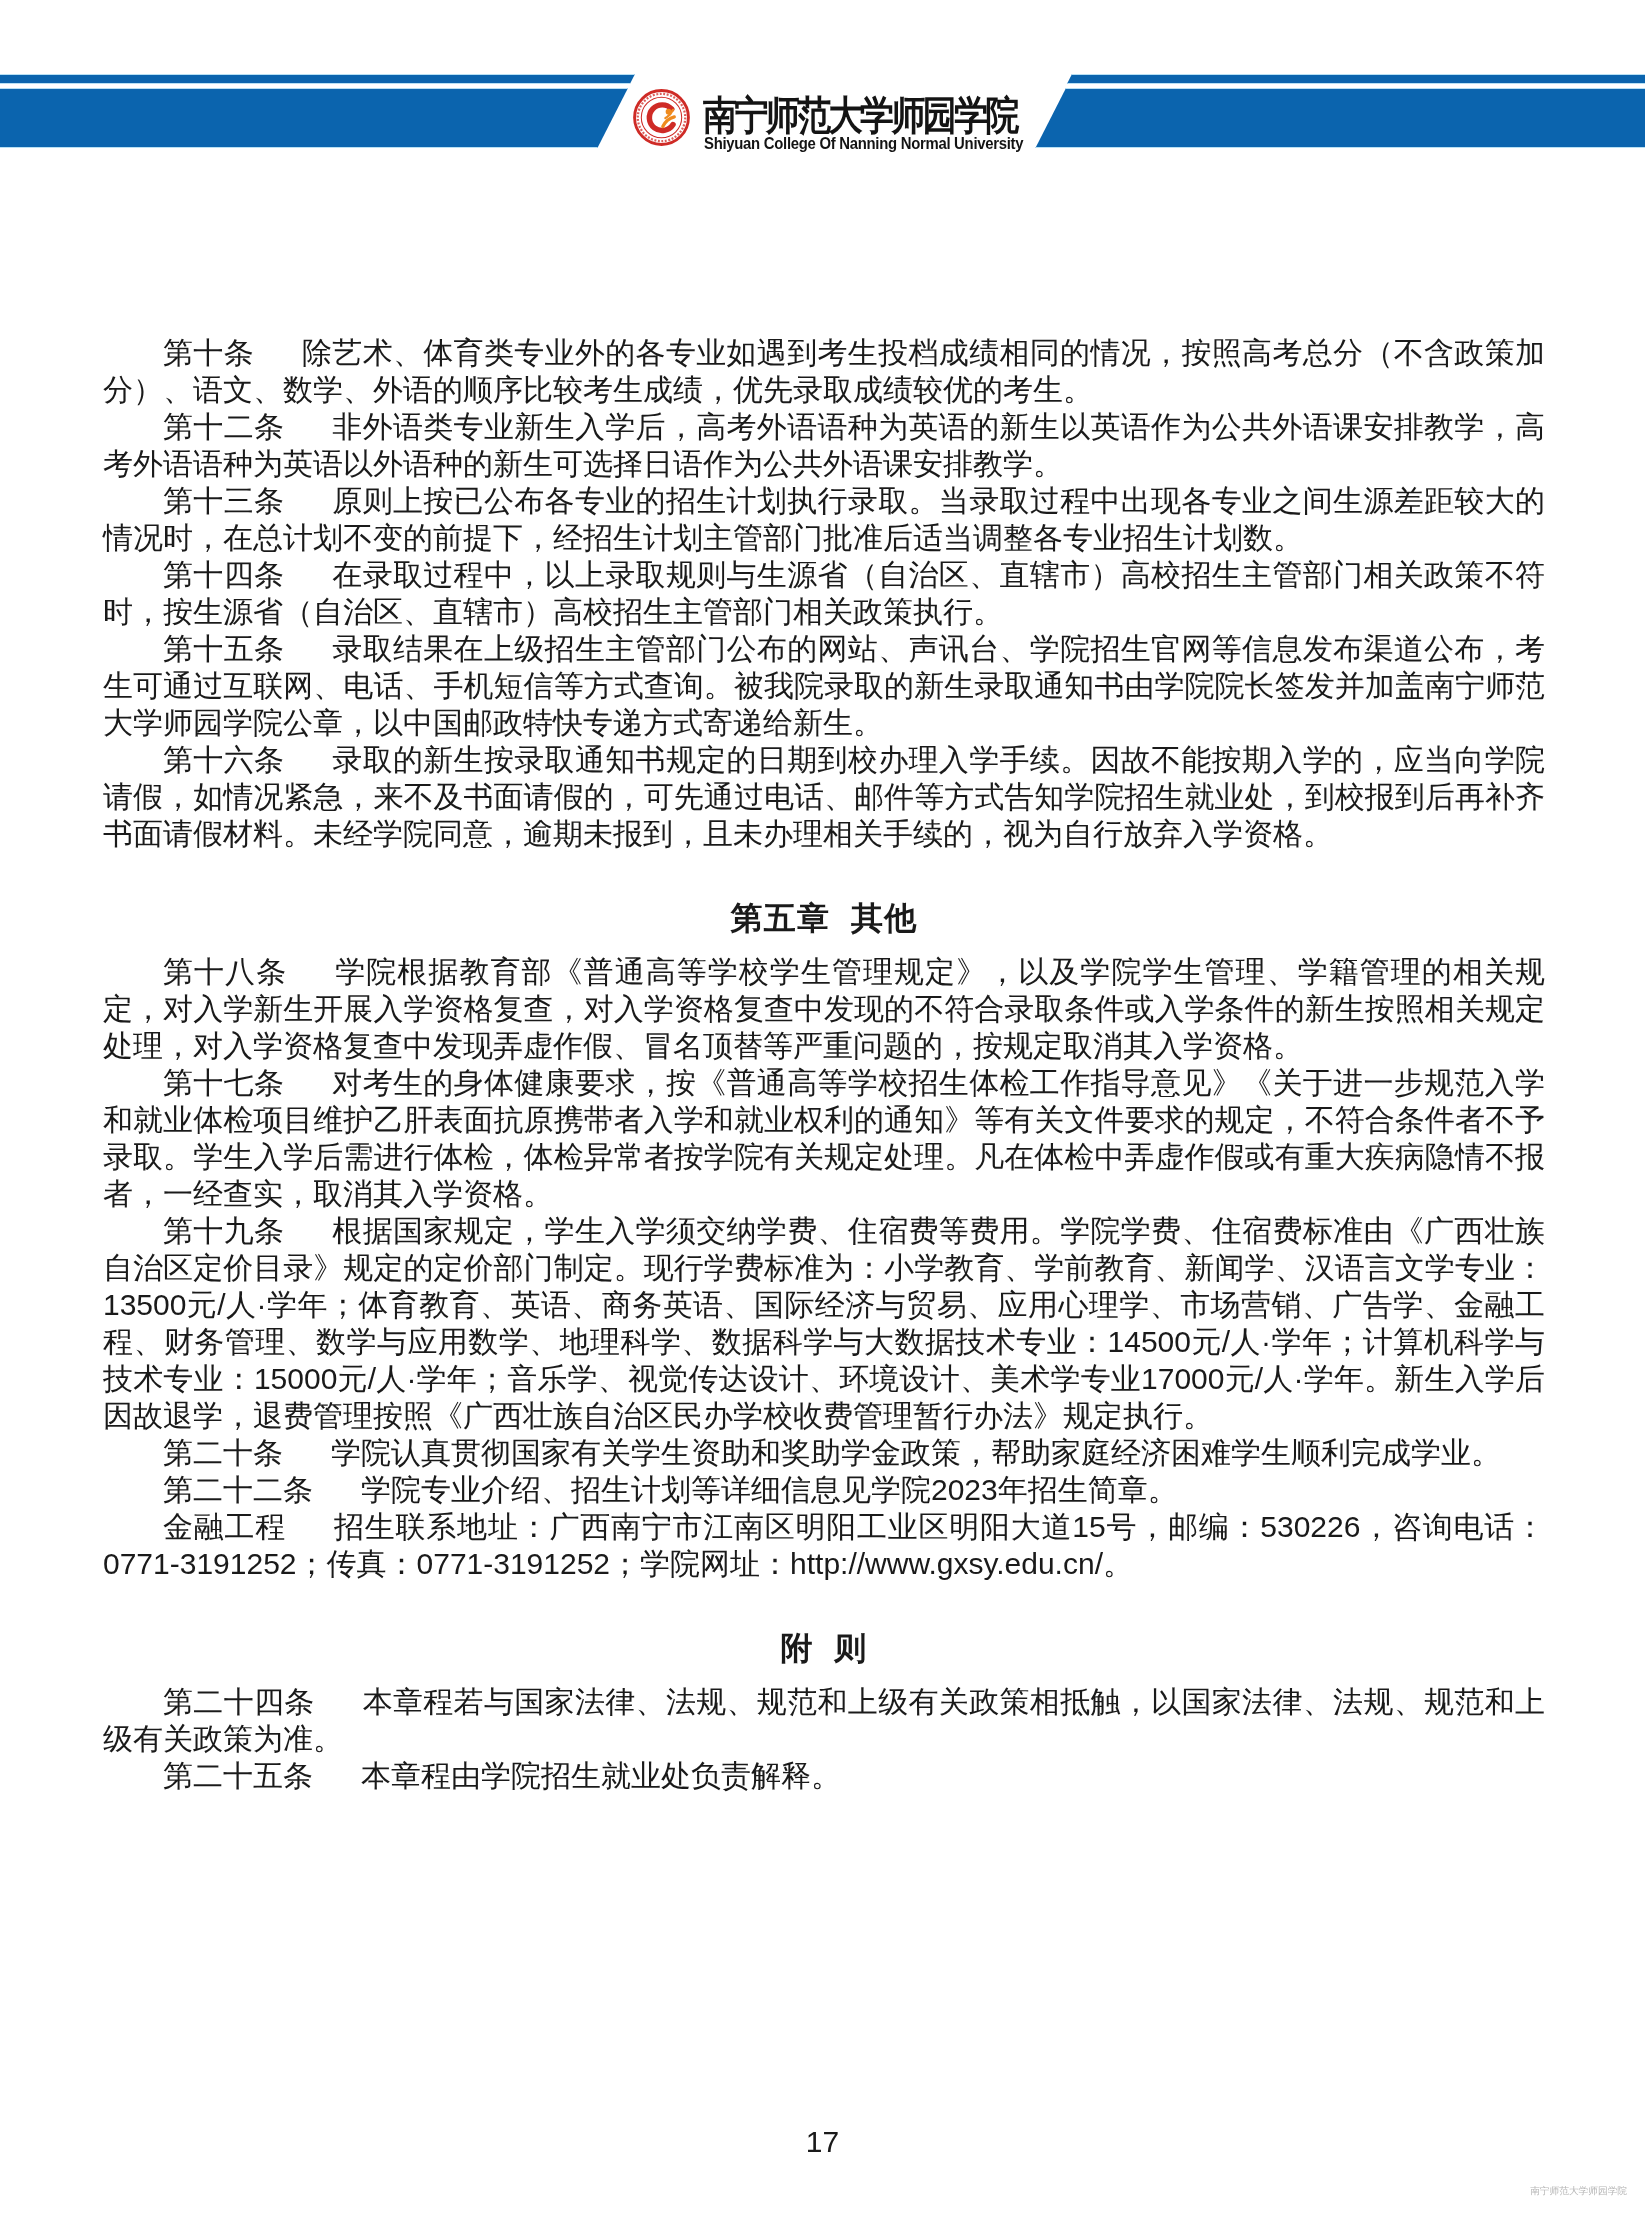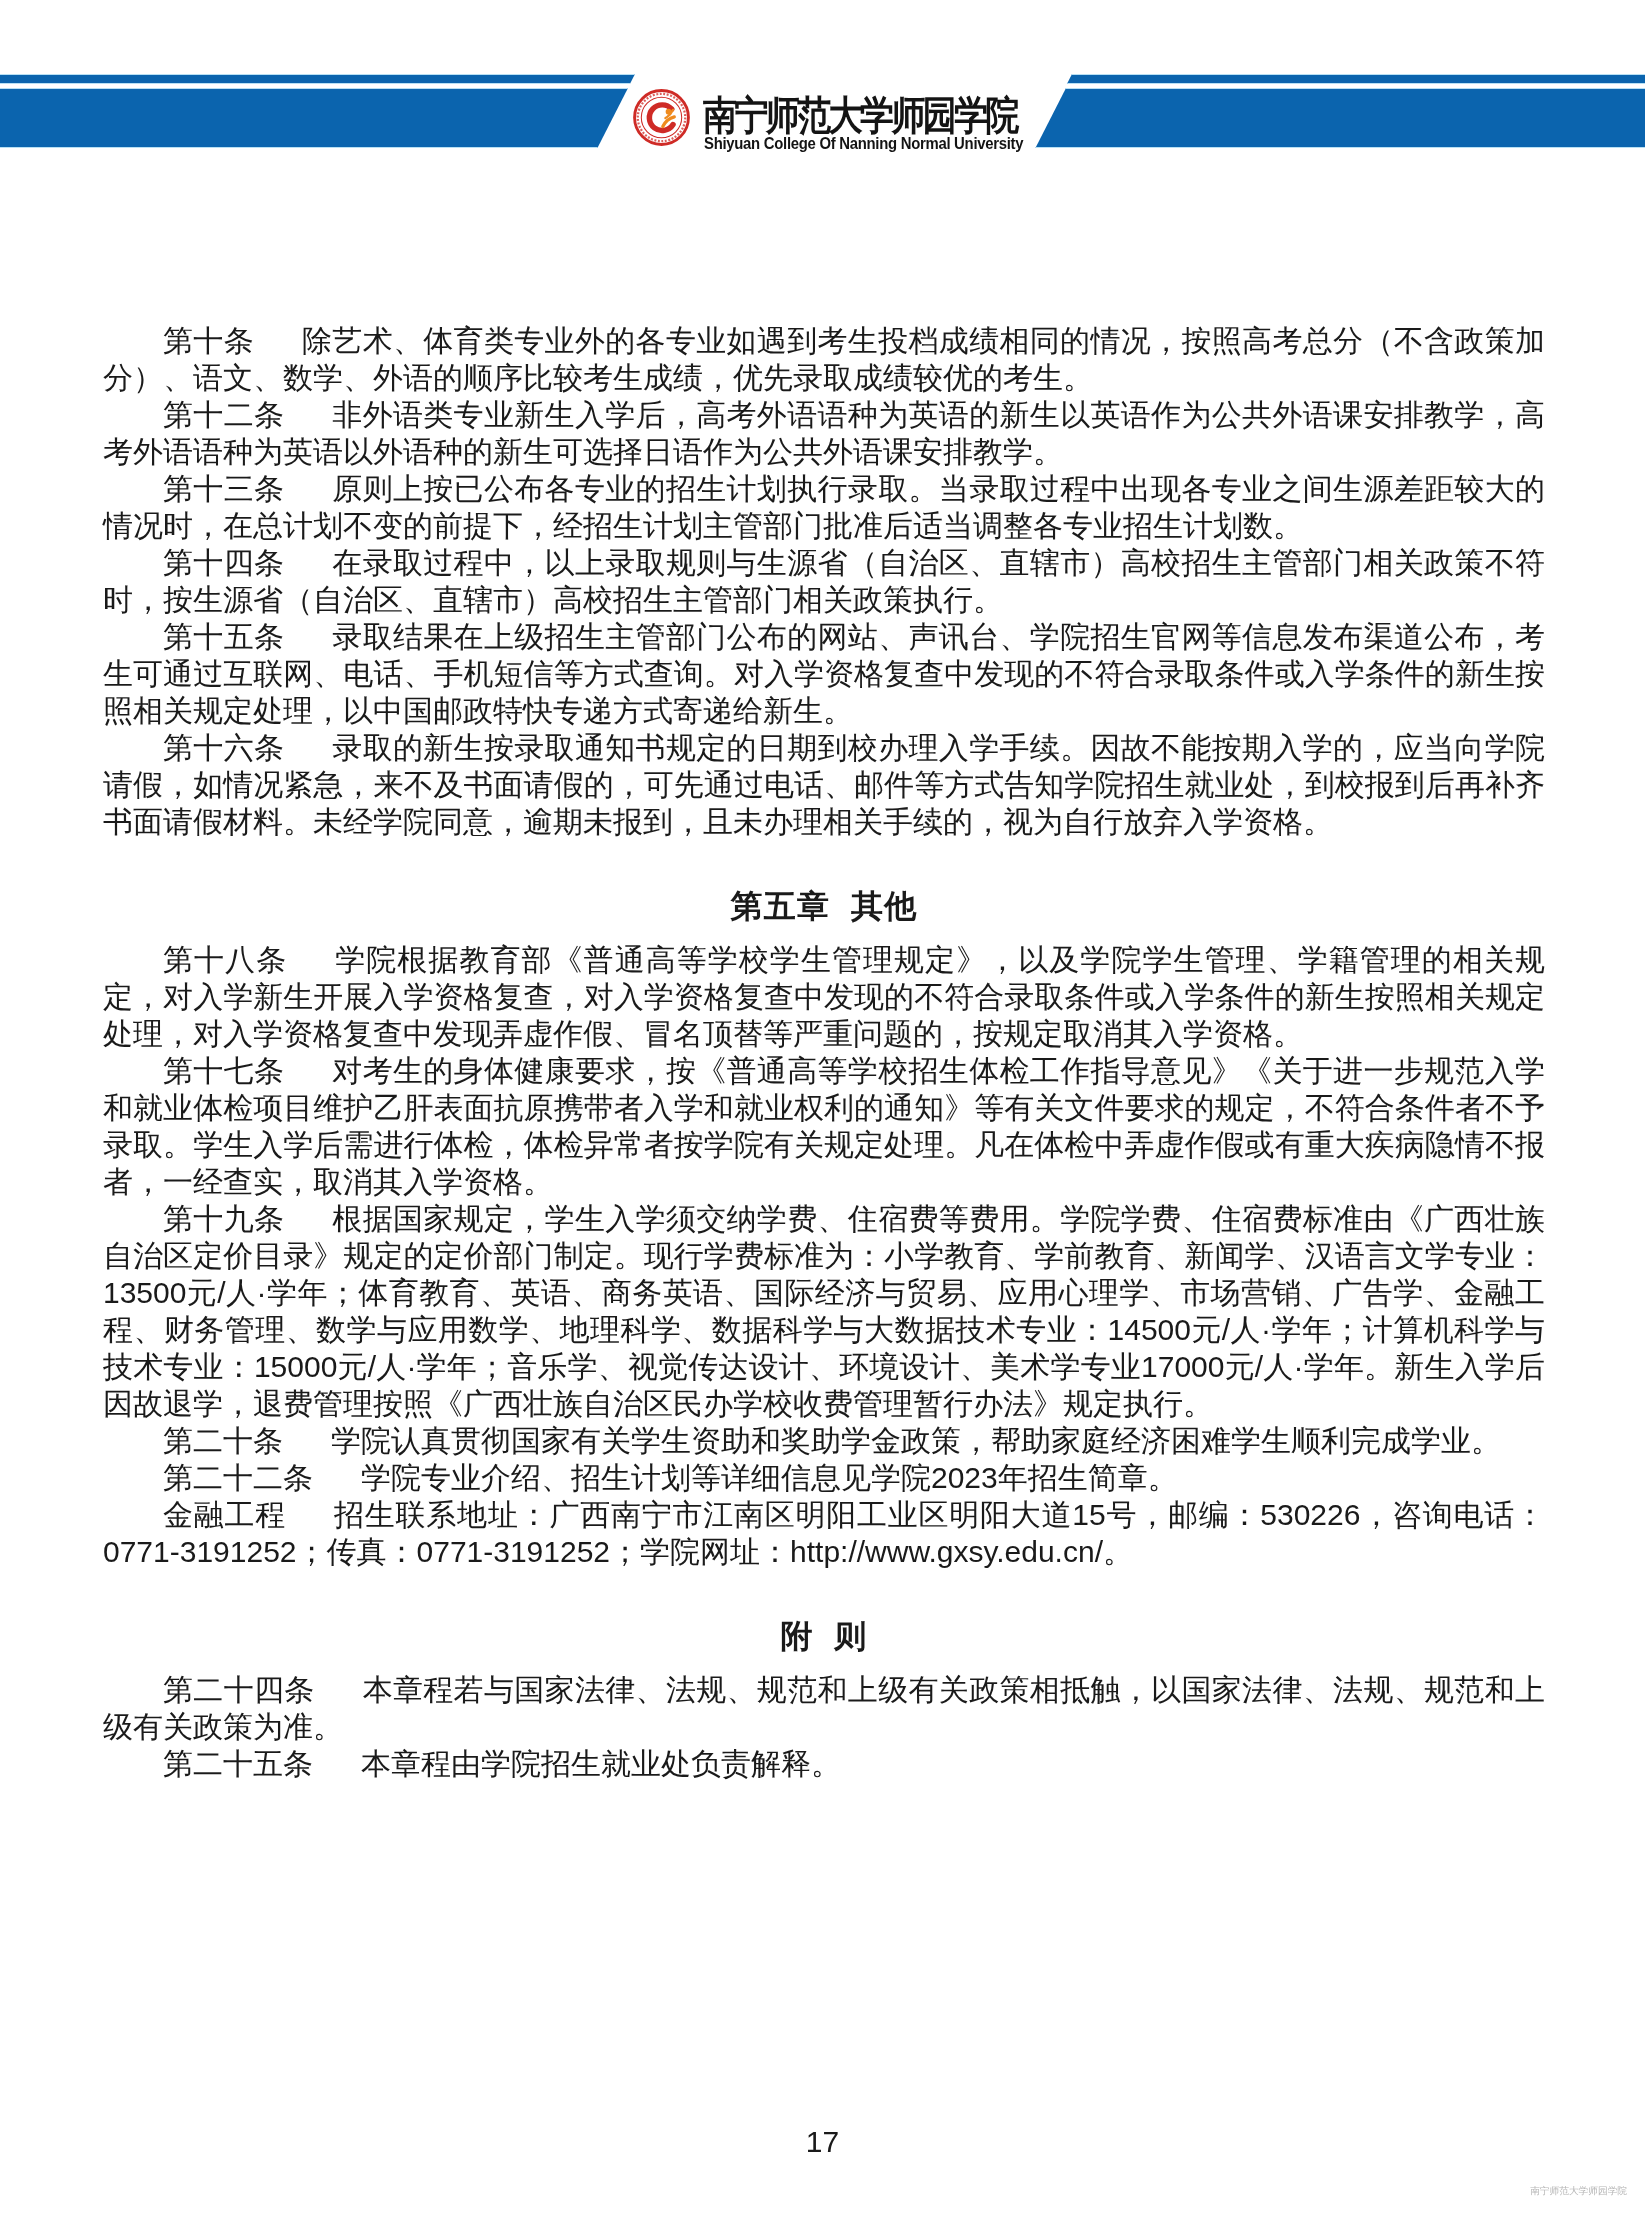--- a/index.html
+++ b/index.html
@@ -29,21 +29,21 @@
     transform:scaleY(1.18);transform-origin:top left;
   }
   .en-title{
     position:absolute;left:704px;top:135px;white-space:nowrap;
     font-size:16px;font-weight:bold;letter-spacing:-0.3px;color:#141414;
     transform:scaleX(0.93);transform-origin:top left;
   }
 
   
   main{
-    position:absolute;left:103px;top:322px;width:1442px;
+    position:absolute;left:103px;top:334px;width:1442px;
     font-size:30px;line-height:37px;text-align:justify;
   }
   main p{margin:0;text-indent:2em;}
   .art-num{margin-right:1.6em;}
   main h2{
     margin:50px 0 14px;font-size:32px;line-height:37px;font-weight:bold;
     text-align:center;text-indent:0;letter-spacing:1.3px;font-family:Liberation Mono, monospace;
   }
   .doc-link{
     text-decoration-thickness:1.9px;text-underline-offset:5.2px;
@@ -74,21 +74,21 @@
 
   <div class="cn-title">南宁师范大学师园学院</div>
   <div class="en-title">Shiyuan College Of Nanning Normal University</div>
 </div>
 
 <main id="doc-body">
     <p><span class="art-num">第十条</span><span>除艺术、体育类专业外的各专业如遇到考生投档成绩相同的情况，按照高考总分（不含政策加分）、语文、数学、外语的顺序比较考生成绩，优先录取成绩较优的考生。</span></p>
     <p><span class="art-num">第十二条</span><span>非外语类专业新生入学后，高考外语语种为英语的新生以英语作为公共外语课安排教学，高考外语语种为英语以外语种的新生可选择日语作为公共外语课安排教学。</span></p>
     <p><span class="art-num">第十三条</span><span>原则上按已公布各专业的招生计划执行录取。当录取过程中出现各专业之间生源差距较大的情况时，在总计划不变的前提下，经招生计划主管部门批准后适当调整各专业招生计划数。</span></p>
     <p><span class="art-num">第十四条</span><span>在录取过程中，以上录取规则与生源省（自治区、直辖市）高校招生主管部门相关政策不符时，按生源省（自治区、直辖市）高校招生主管部门相关政策执行。</span></p>
-    <p><span class="art-num">第十五条</span><span>录取结果在上级招生主管部门公布的网站、声讯台、学院招生官网等信息发布渠道公布，考生可通过互联网、电话、手机短信等方式查询。对入学资格复查中发现的不符合录取条件或入学条件的新生按照相关规定处理，以中国邮政特快专递方式寄递给新生。</span></p>
+    <p><span class="art-num">第十五条</span><span>录取结果在上级招生主管部门公布的网站、声讯台、学院招生官网等信息发布渠道公布，考生可通过互联网、电话、手机短信等方式查询。被我院录取的新生录取通知书由学院院长签发并加盖南宁师范大学师园学院公章，以中国邮政特快专递方式寄递给新生。</span></p>
     <p><span class="art-num">第十六条</span><span>录取的新生按录取通知书规定的日期到校办理入学手续。因故不能按期入学的，应当向学院请假，如情况紧急，来不及书面请假的，可先通过电话、邮件等方式告知学院招生就业处，到校报到后再补齐书面请假材料。未经学院同意，逾期未报到，且未办理相关手续的，视为自行放弃入学资格。</span></p>
     <h2>第五章 其他</h2>
     <p><span class="art-num">第十八条</span><span>学院根据教育部《普通高等学校学生管理规定》，以及学院学生管理、学籍管理的相关规定，对入学新生开展入学资格复查，对入学资格复查中发现的不符合录取条件或入学条件的新生按照相关规定处理，对入学资格复查中发现弄虚作假、冒名顶替等严重问题的，按规定取消其入学资格。</span></p>
     <p><span class="art-num">第十七条</span><span>对考生的身体健康要求，按《普通高等学校招生体检工作指导意见》《关于进一步规范入学和就业体检项目维护乙肝表面抗原携带者入学和就业权利的通知》等有关文件要求的规定，不符合条件者不予录取。学生入学后需进行体检，体检异常者按学院有关规定处理。凡在体检中弄虚作假或有重大疾病隐情不报者，一经查实，取消其入学资格。</span></p>
     <p><span class="art-num">第十九条</span><span>根据国家规定，学生入学须交纳学费、住宿费等费用。学院学费、住宿费标准由《广西壮族自治区定价目录》规定的定价部门制定。现行学费标准为：小学教育、学前教育、新闻学、汉语言文学专业：13500元/人·学年；体育教育、英语、商务英语、国际经济与贸易、应用心理学、市场营销、广告学、金融工程、财务管理、数学与应用数学、地理科学、数据科学与大数据技术专业：14500元/人·学年；计算机科学与技术专业：15000元/人·学年；音乐学、视觉传达设计、环境设计、美术学专业17000元/人·学年。新生入学后因故退学，退费管理按照《广西壮族自治区民办学校收费管理暂行办法》规定执行。</span></p>
     <p><span class="art-num">第二十条</span><span>学院认真贯彻国家有关学生资助和奖助学金政策，帮助家庭经济困难学生顺利完成学业。</span></p>
     <p><span class="art-num">第二十二条</span><span>学院专业介绍、招生计划等详细信息见学院2023年招生简章。</span></p>
     <p><span class="art-num">金融工程</span><span>招生联系地址：广西南宁市江南区明阳工业区明阳大道15号，邮编：530226，咨询电话：0771-3191252；传真：0771-3191252；学院网址：</span><span class="doc-link">http://www.gxsy.edu.cn/。</span></p>
     <h2>附 则</h2>
     <p><span class="art-num">第二十四条</span><span>本章程若与国家法律、法规、规范和上级有关政策相抵触，以国家法律、法规、规范和上级有关政策为准。</span></p>

